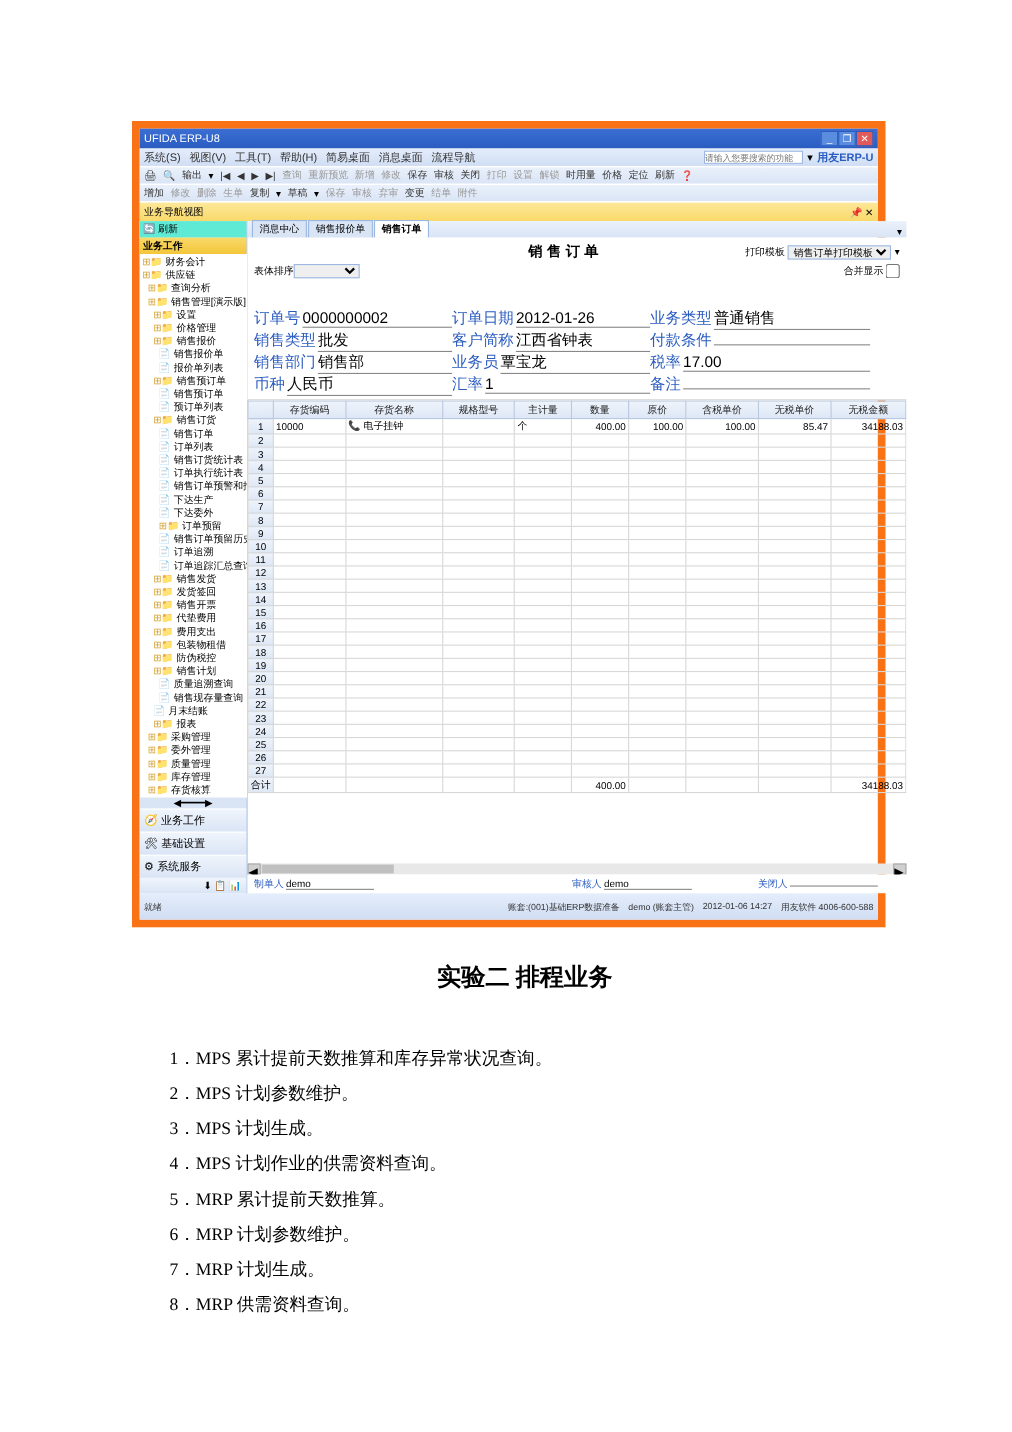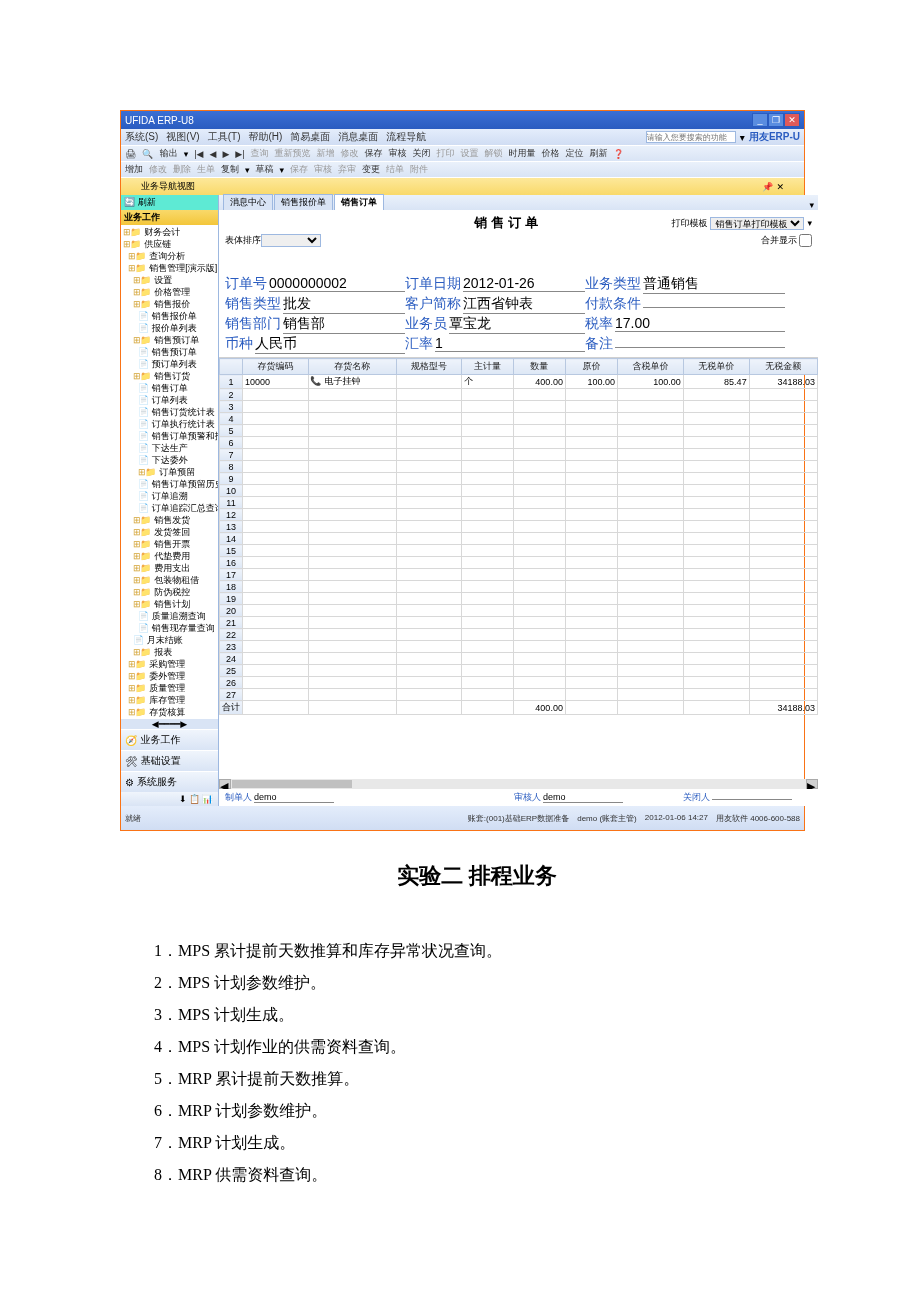--- a/index.html
+++ b/index.html
@@ -1,31 +1,31 @@
 <!DOCTYPE html>
 <html><head>
 <meta charset="utf-8">
 <style>
 * { margin: 0; padding: 0; box-sizing: border-box; }
 body { font-family: "Microsoft YaHei", SimSun, Arial, sans-serif; font-size: 11px; background: #fff; }
 .page { width: 920px; margin: 0 auto; }
-.screenshot { border: 1px solid #f97316; margin: 110px 0 30px 120px; width: 685px; }
+.screenshot { border: 7px solid #f97316; margin: 110px 0 30px 120px; width: 685px; }
 .titlebar { background: linear-gradient(#3b6fd4,#2a5cc0); color: #fff; height: 18px; display: flex; align-items: center; padding: 0 4px; font-size: 10px; }
 .titlebar .wincontrols { margin-left: auto; display: flex; gap: 0; }
 .wincontrols span { width: 16px; height: 14px; background: #5a8de0; border: 1px solid #2a5cc0; display: inline-flex; align-items: center; justify-content: center; font-size: 9px; }
 .wincontrols span:last-child { background: #e05a5a; }
 .menubar { background: linear-gradient(#e4edfb,#d0ddf3); height: 16px; display: flex; align-items: center; padding: 0 4px; font-size: 10px; gap: 8px; }
 .menubar .right { margin-left: auto; display: flex; align-items: center; gap: 4px; }
 .logo { font-weight: bold; color: #2a5cc0; font-size: 10px; }
 .toolbar1, .toolbar2 { background: linear-gradient(#eaf1fb,#d9e4f5); height: 16px; display: flex; align-items: center; padding: 0 4px; font-size: 9px; gap: 6px; border-top: 1px solid #fff; }
 .tbitem { color: #333; display: inline-flex; align-items: center; gap: 2px; cursor: pointer; }
 .tbitem.disabled { color: #999; }
 .workarea { display: flex; }
 .navpanel { width: 98px; background: #eaf1fb; border-right: 1px solid #9db8e0; display: flex; flex-direction: column; font-size: 9px; }
-.navhead { background: linear-gradient(#fde89a,#f9d96a); padding: 2px 20px; font-size: 9px; display: flex; align-items: center; }
+.navhead { background: linear-gradient(#fde89a,#f9d96a); padding: 2px 4px; font-size: 9px; display: flex; align-items: center; }
 .navhead .pin { margin-left: auto; }
 .navtree { flex: 1; overflow: auto; background: #fff; font-size: 9px; line-height: 12px; padding: 1px 0; }
 .navtree .nd { white-space: nowrap; padding-left: 2px; cursor: pointer; }
 .navtree .fi { color: #d4a437; }
 .navtree .pg { color: #888; }
 .navscroll { display: flex; justify-content: center; background: #d9e4f5; }
 .navbtns { }
 .navbtn { background: linear-gradient(#f0f5fc,#d9e4f5); border-top: 1px solid #fff; padding: 3px 4px; display: flex; align-items: center; gap: 3px; font-size: 10px; cursor: pointer; }
 .navfooter { background: linear-gradient(#f0f5fc,#d9e4f5); padding: 2px 4px; text-align: right; font-size: 9px; }
 .main { flex: 1; display: flex; flex-direction: column; }

